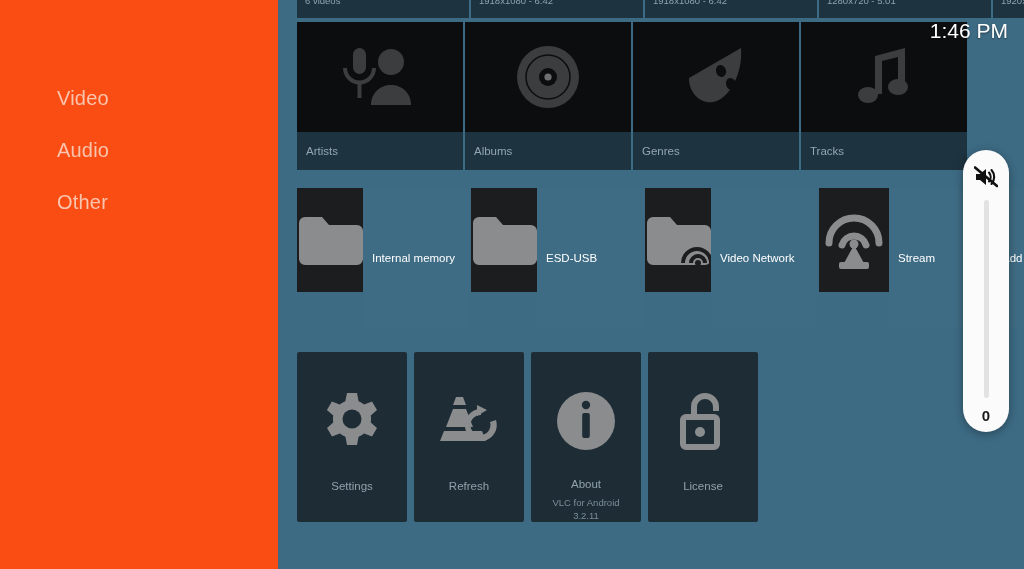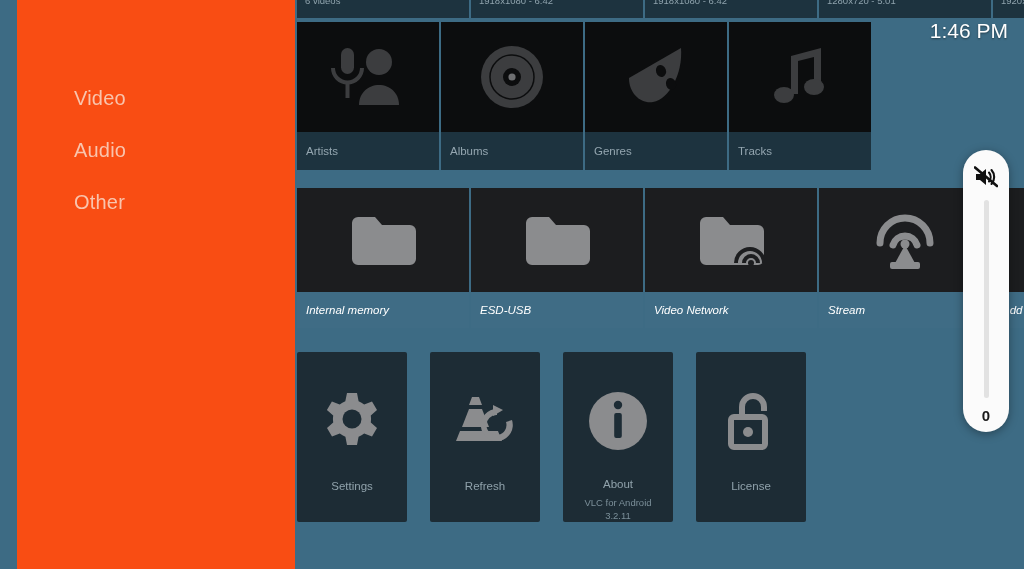--- a/index.html
+++ b/index.html
@@ -14,21 +14,20 @@
     width: 1024px; height: 569px;
     background: #3d6b84;
   }
 
   
   #sidebar {
     position: absolute; left: 0; top: 0;
     width: 278px; height: 569px;
     background: #f94d13;
     padding-top: 72px;
-    margin-left: 17px;
   }
   .nav-item {
     height: 52px;
     padding-left: 57px;
     display: flex; align-items: center;
     font-size: 20px;
     color: #f9c4ad;
     letter-spacing: 0.2px;
     cursor: pointer;
   }
@@ -59,21 +58,21 @@
     color: #8fa3ad;
     font-size: 9.5px;
     padding-left: 8px;
     display: flex; align-items: center;
     white-space: nowrap;
   }
 
   
   #row-music { top: 22px; }
   .mtile {
-    width: 142px; height: 148px;
+    width: 166px; height: 148px;
     display: flex; flex-direction: column;
   }
   .mtile .art {
     height: 110px;
     background: #0c0d0e;
     display: flex; align-items: center; justify-content: center;
   }
   .mtile .cap {
     flex: 1;
     background: #1d333f;
@@ -81,21 +80,21 @@
     font-size: 11.5px;
     padding-left: 9px;
     display: flex; align-items: center;
     white-space: nowrap;
   }
 
   
   #row-browse { top: 188px; }
   .btile {
     width: 172px; height: 140px;
-    display: flex; flex-direction: column; font-style: italic;
+    display: flex; flex-direction: row;
   }
   .btile .art {
     height: 104px;
     background: #1c1d1f;
     display: flex; align-items: center; justify-content: center;
   }
   .btile .cap {
     flex: 1;
     background: #3f6c85;
     color: #ffffff;
@@ -122,21 +121,21 @@
     font-size: 11.5px;
     text-align: center;
   }
   .atile .asub {
     margin-top: 7px;
     color: #7b8f99;
     font-size: 9.5px;
     line-height: 12px;
     text-align: center;
   }
-  #row-actions { gap: 23px; padding-left: 19px; }
+  #row-actions { gap: 7px; padding-left: 19px; }
 
   
   #clock {
     position: absolute; right: 16px; top: 19px;
     color: #ffffff;
     font-size: 21px;
     z-index: 40;
     text-shadow: 0 1px 2px rgba(0,0,0,0.45);
   }
 

